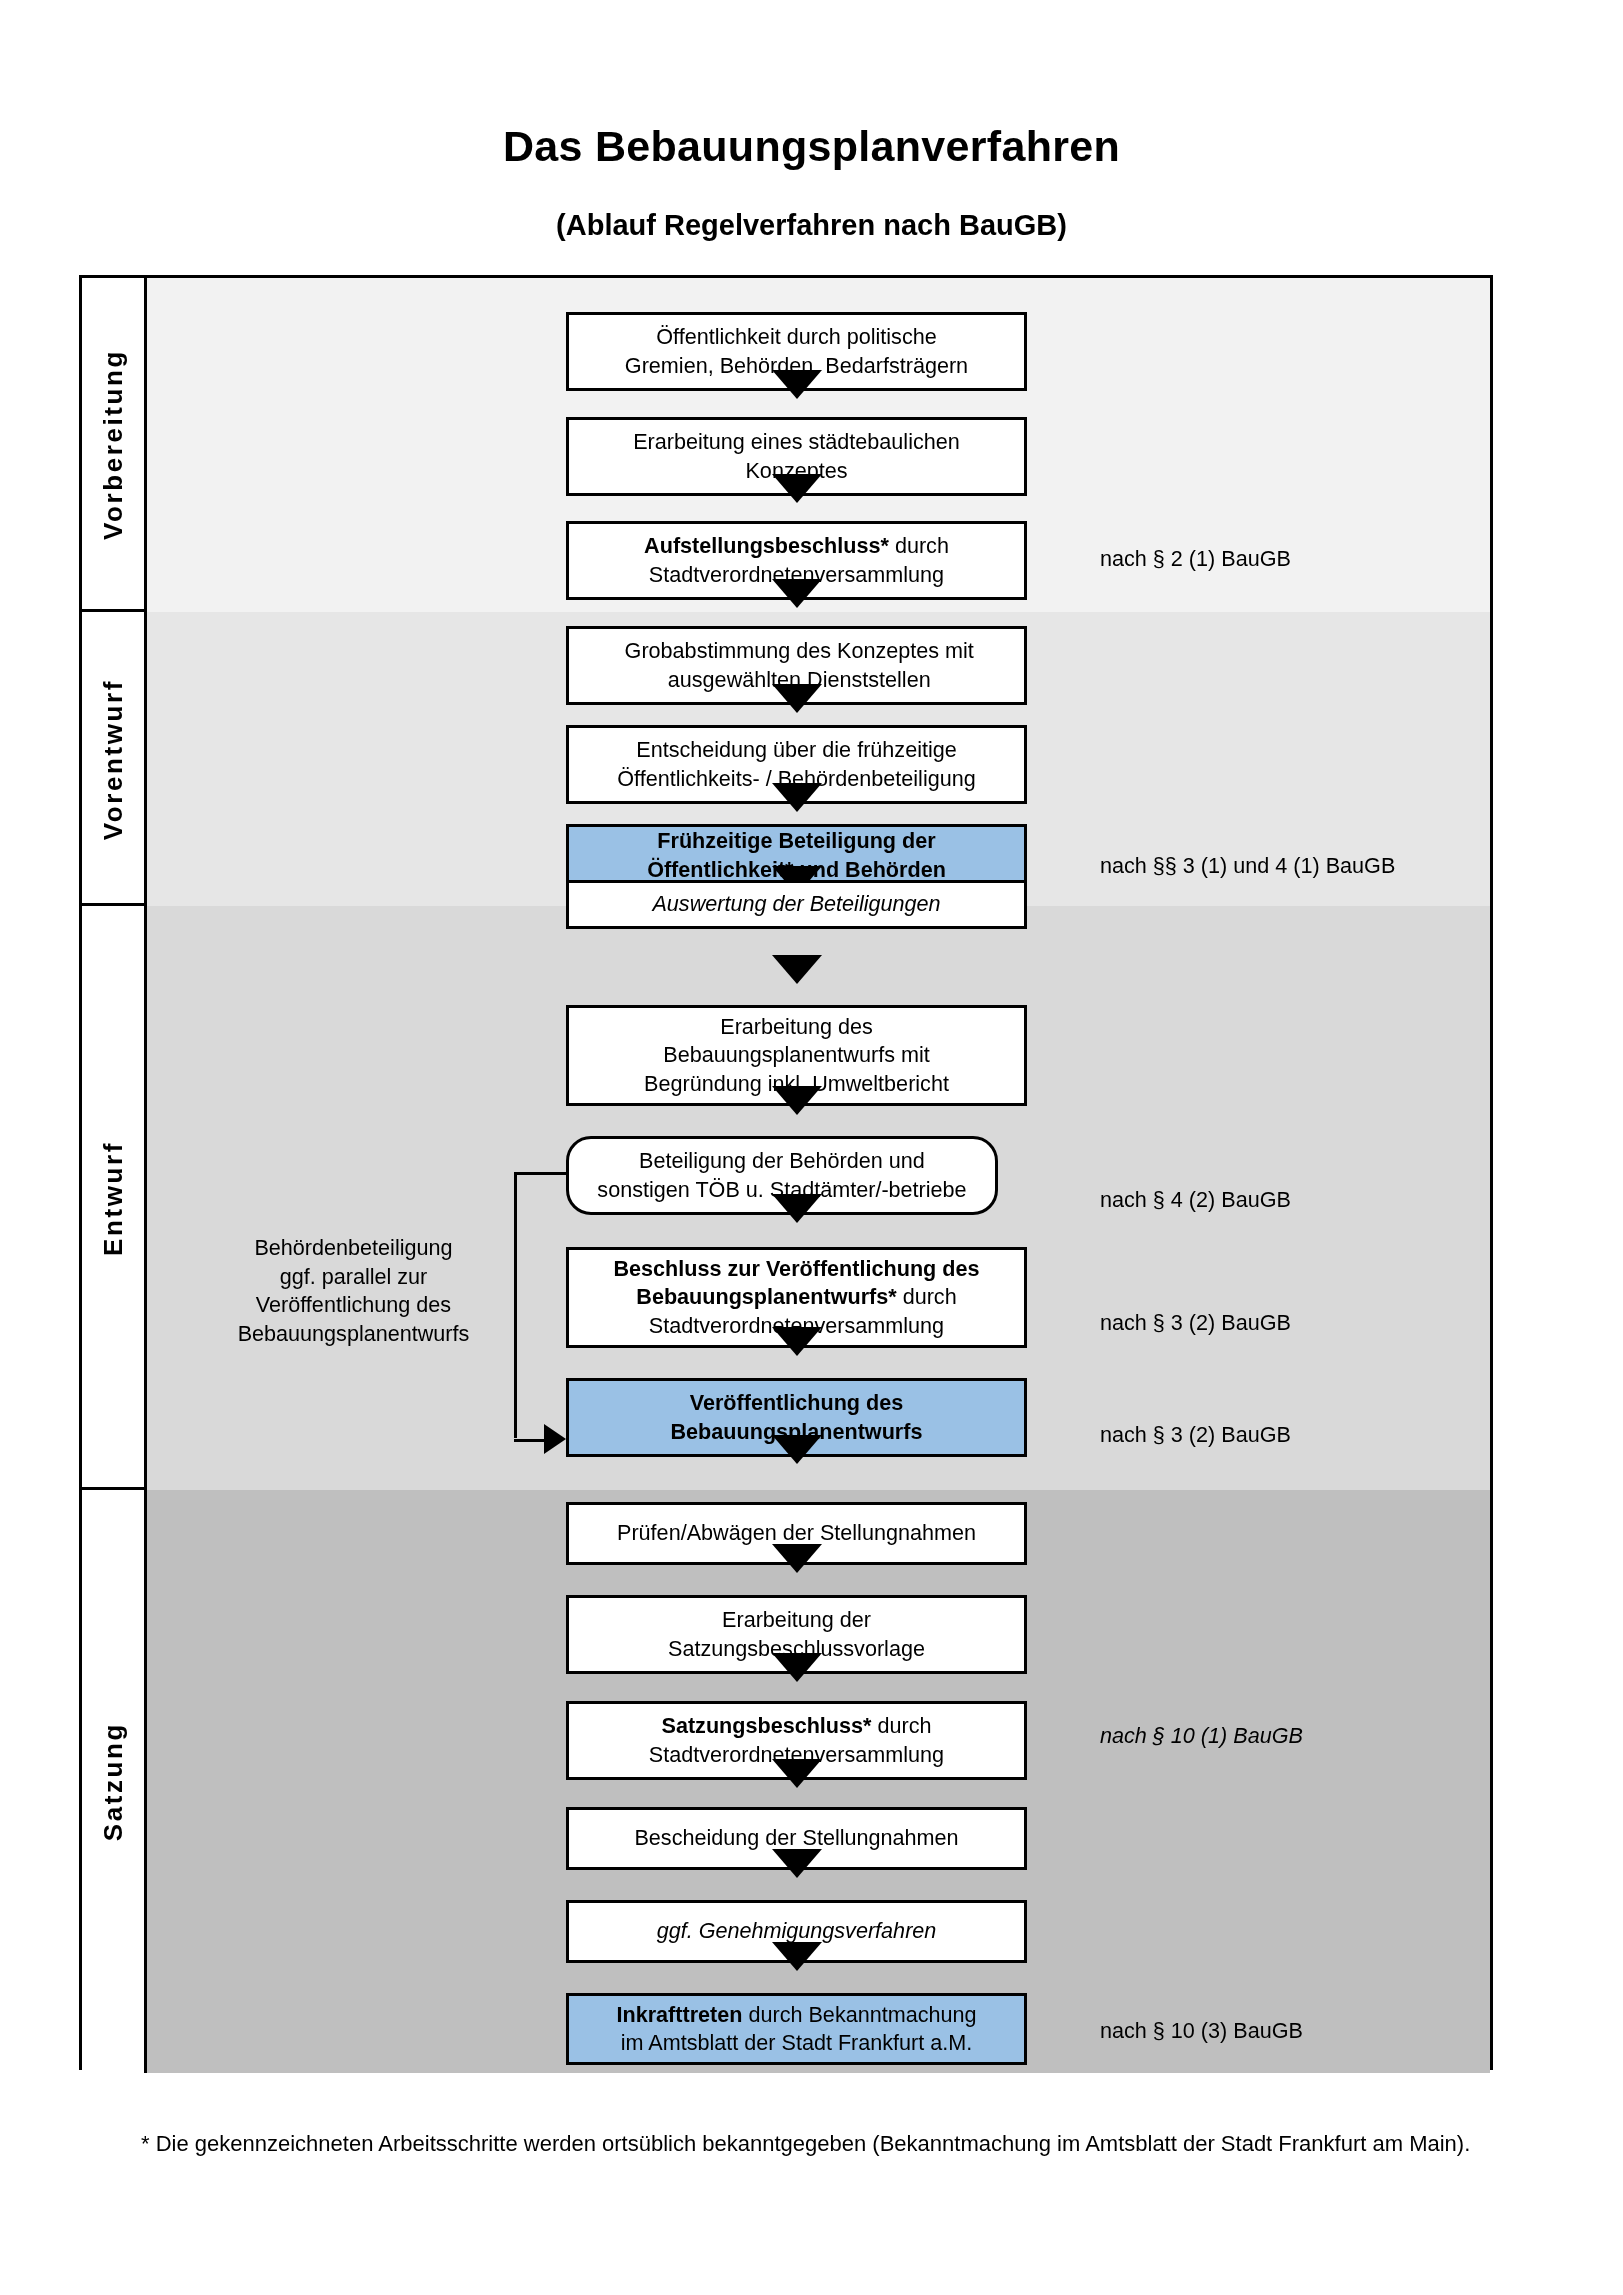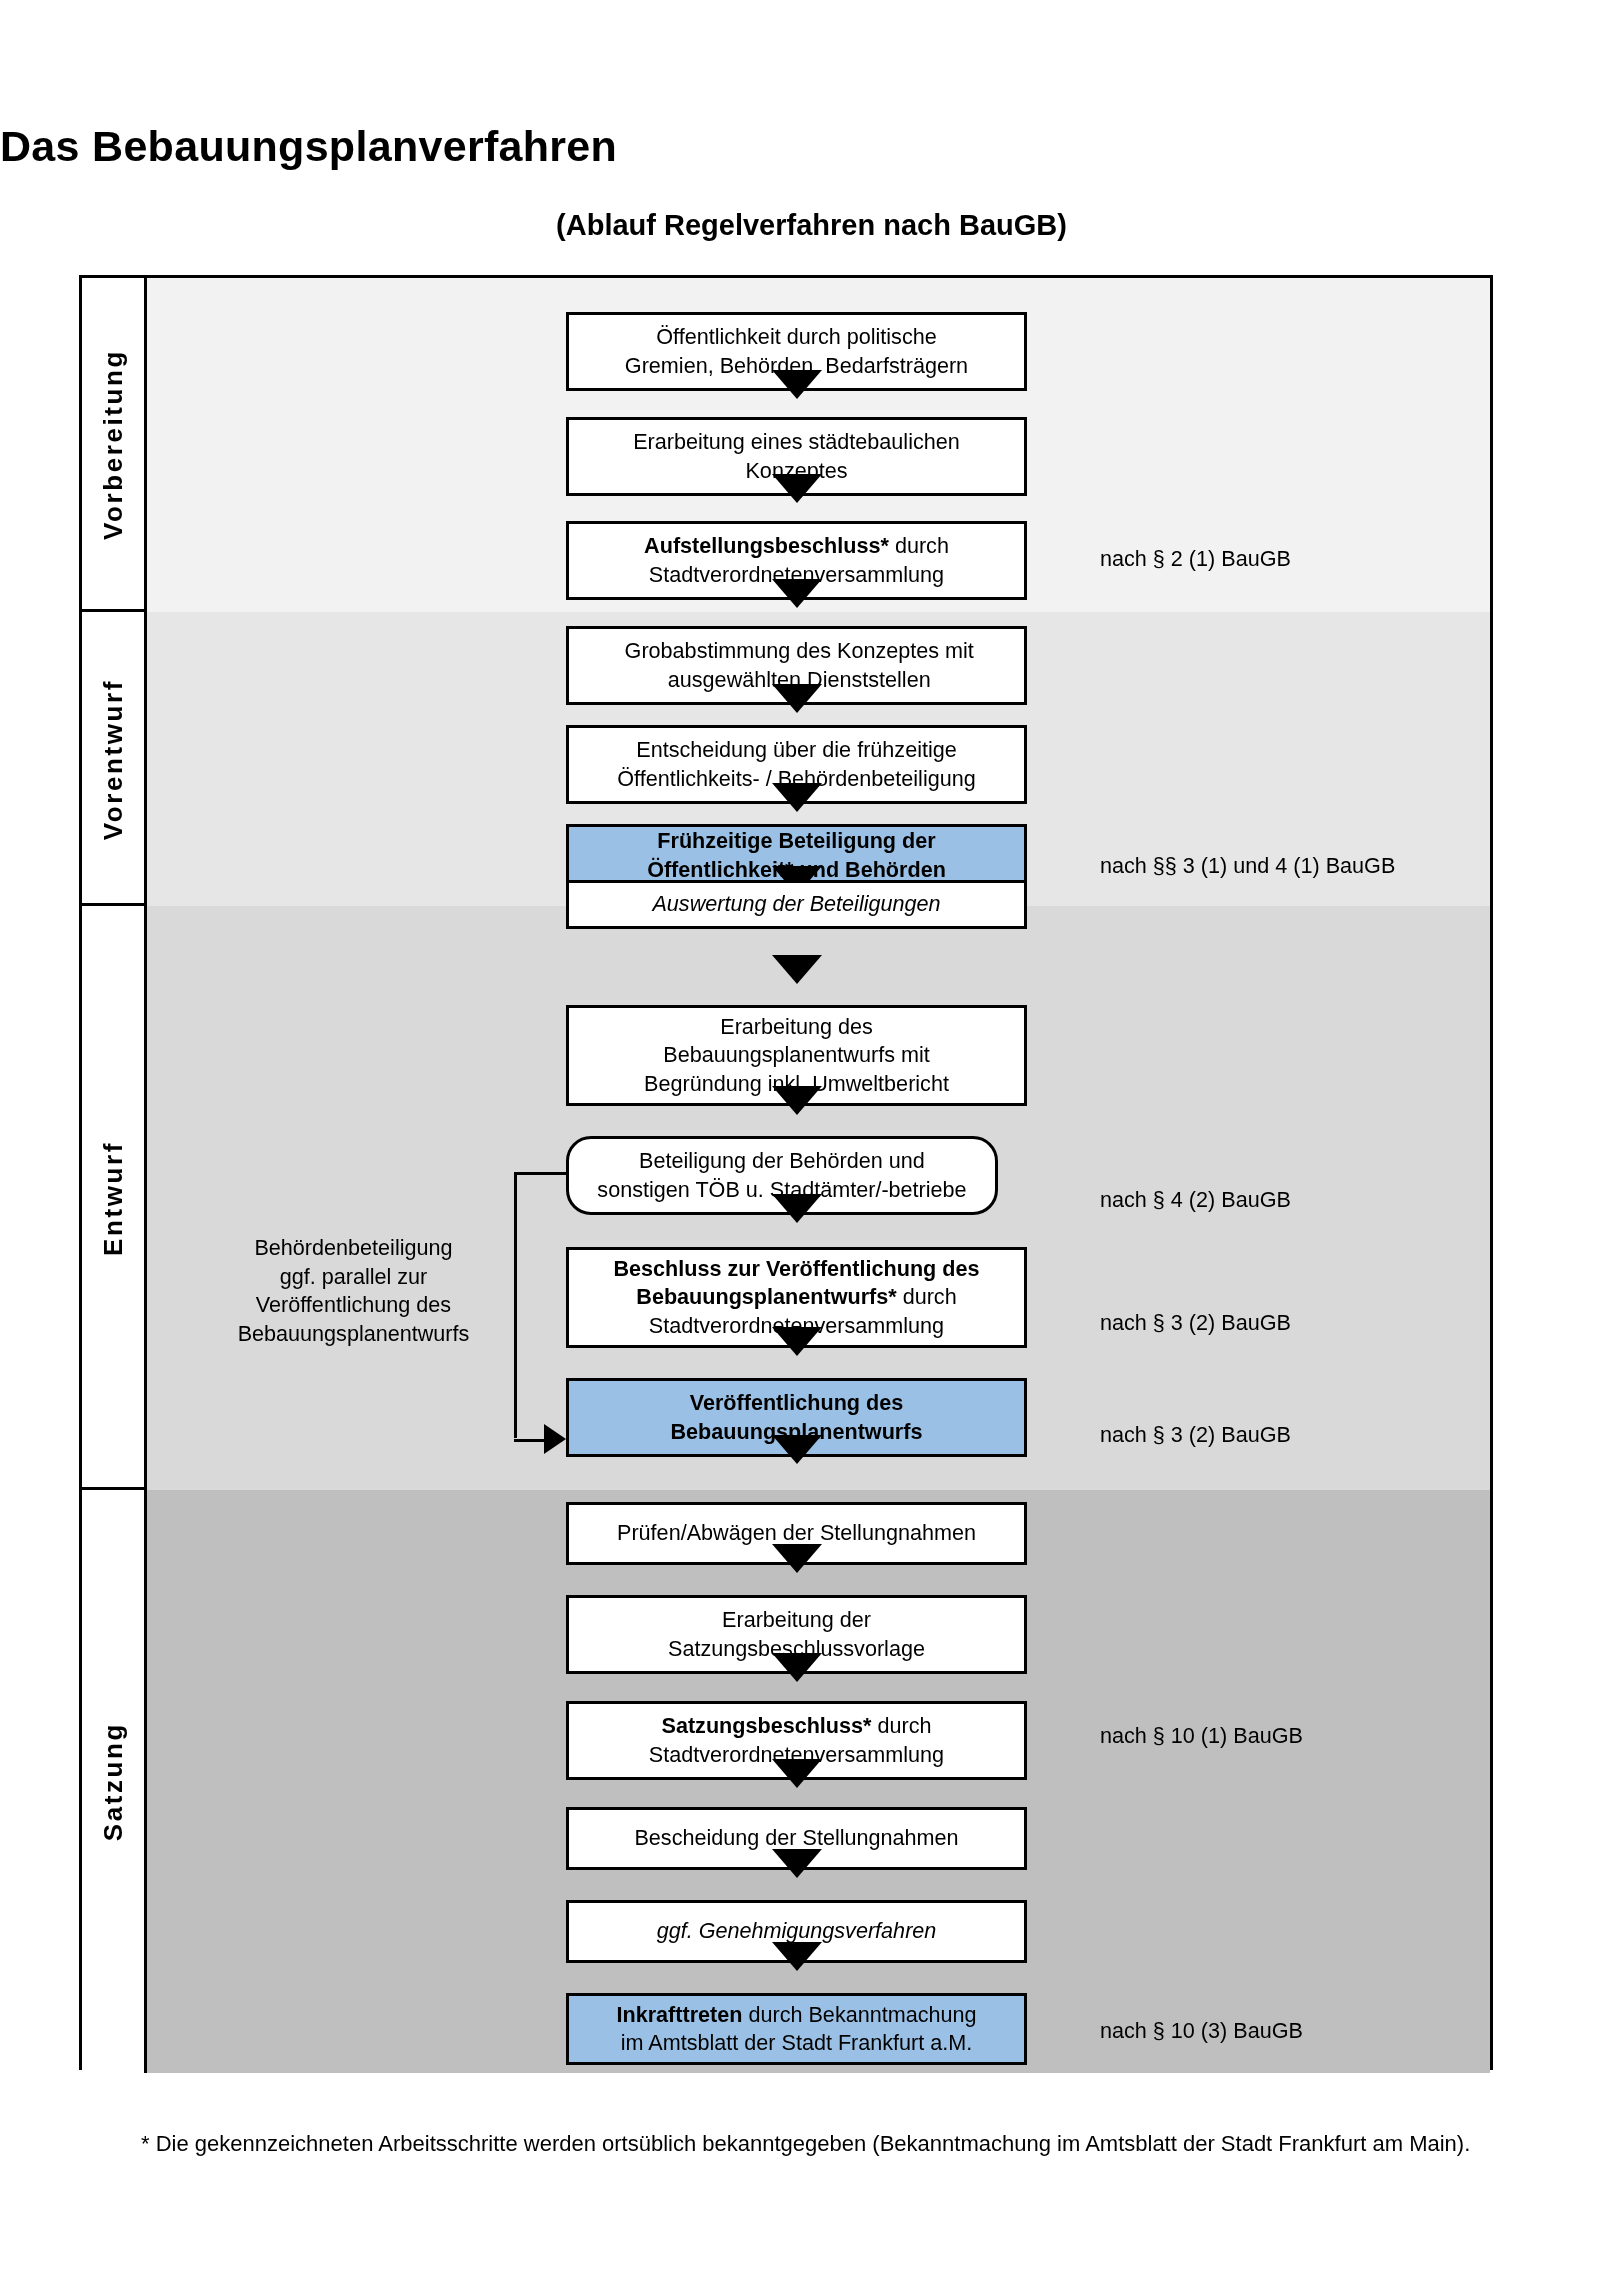--- a/index.html
+++ b/index.html
@@ -6,21 +6,21 @@
   body{
     width:1623px;height:2295px;position:relative;
     font-family:"Liberation Sans", sans-serif;
     color:#000;
     -webkit-font-smoothing:antialiased;
   }
 
   
   #title{
     position:absolute;left:0;top:122px;width:1623px;
-    font-size:43px;font-weight:bold;letter-spacing:0.3px;
+    text-align:center;font-size:43px;font-weight:bold;letter-spacing:0.3px;
   }
   #subtitle{
     position:absolute;left:0;top:209px;width:1623px;
     text-align:center;font-size:29px;font-weight:bold;
   }
 
   
   #frame{
     position:absolute;left:79px;top:275px;
     width:1414px;height:1795px;
@@ -262,20 +262,20 @@
         <div>
           <span class="ln"><b>Inkrafttreten</b> durch Bekanntmachung</span>
           <span class="ln">im Amtsblatt der Stadt Frankfurt a.M.</span>
         </div>
       </div>
       <div class="legal" style="left: 1018px; top: 268px;">nach § 2 (1) BauGB</div>
       <div class="legal" style="left: 1018px; top: 575px;">nach §§ 3 (1) und 4 (1) BauGB</div>
       <div class="legal" style="left: 1018px; top: 909px;">nach § 4 (2) BauGB</div>
       <div class="legal" style="left: 1018px; top: 1032px;">nach § 3 (2) BauGB</div>
       <div class="legal" style="left: 1018px; top: 1144px;">nach § 3 (2) BauGB</div>
-      <div class="legal" style="left: 1018px; top: 1445px;">nach § 10 (1) BauGB</div>
+      <div class="legal" style="left: 1018px; top: 1445px; font-style: italic;">nach § 10 (1) BauGB</div>
       <div class="legal" style="left: 1018px; top: 1740px;">nach § 10 (3) BauGB</div>
     </div>
 
 </div>
 
 <div id="footnote">* Die gekennzeichneten Arbeitsschritte werden ortsüblich bekanntgegeben (Bekanntmachung im Amtsblatt  der Stadt Frankfurt am Main).</div>
 
 
 </body></html>

